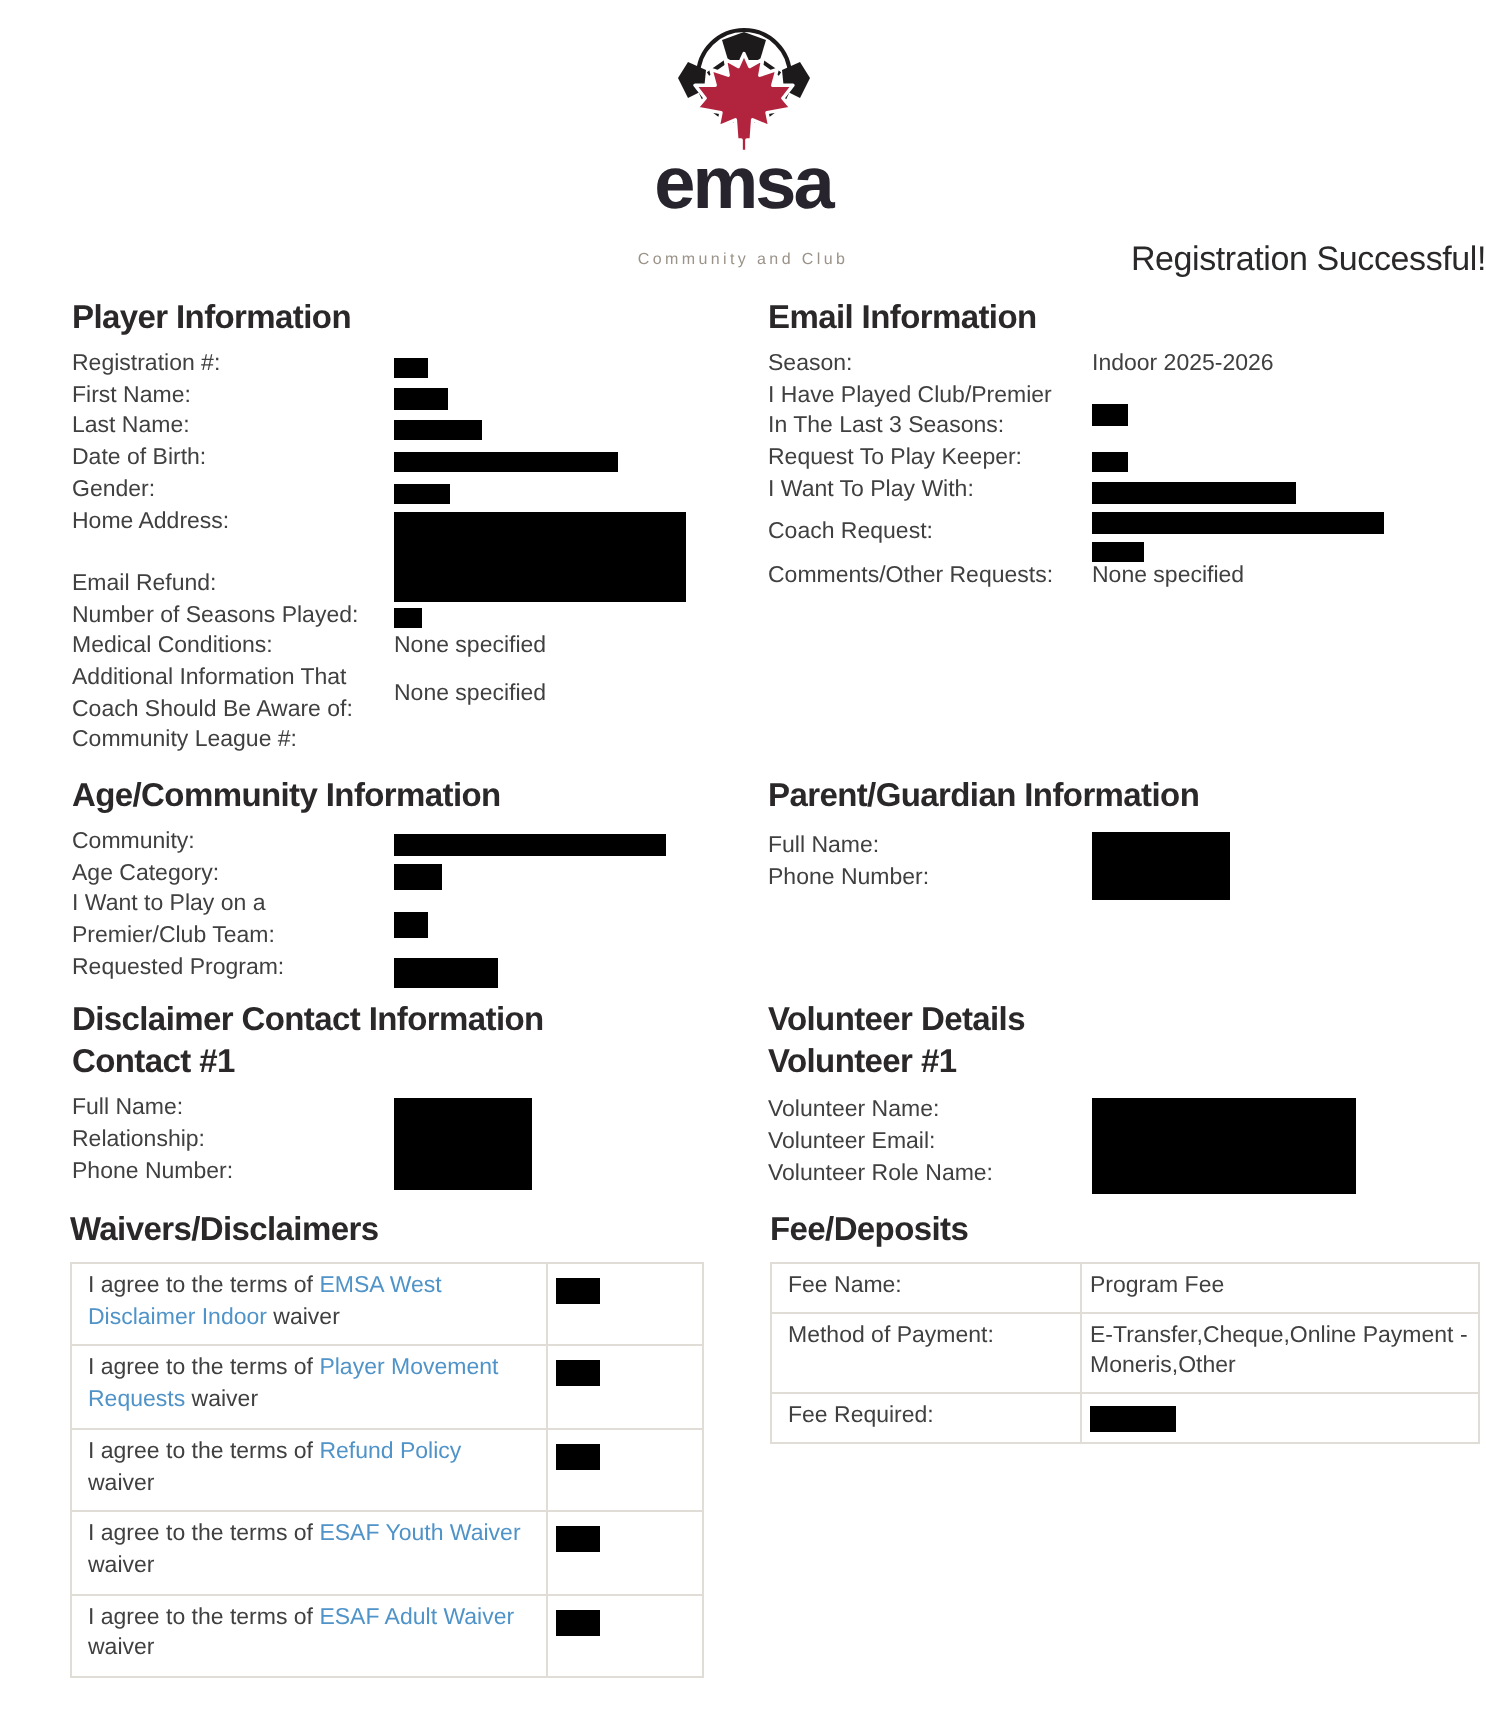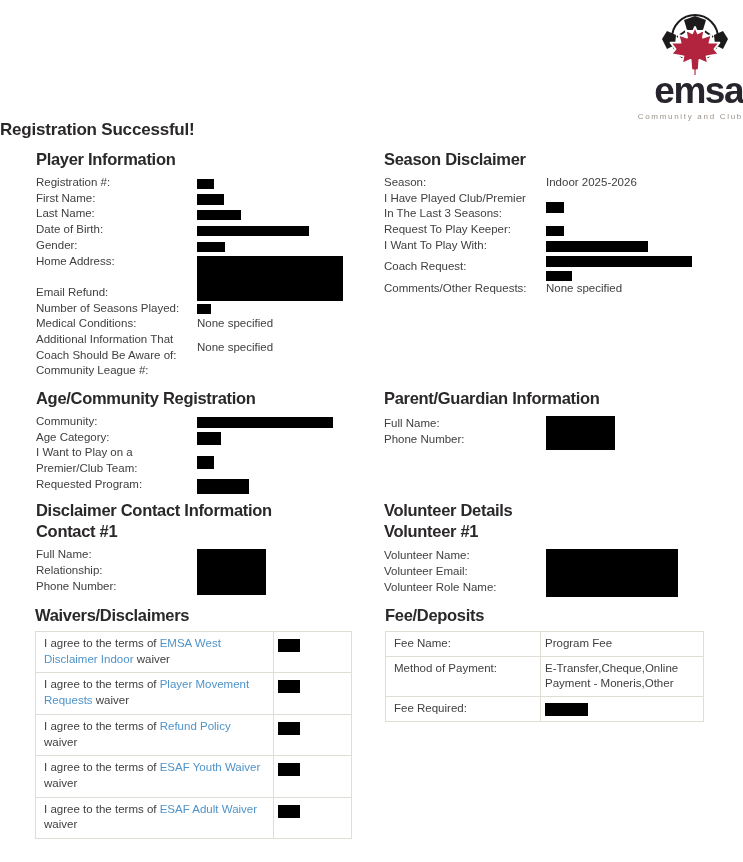--- a/index.html
+++ b/index.html
@@ -1,43 +1,43 @@
 <!DOCTYPE html>
 <html><head>
 <meta charset="utf-8">
 <style>
   *{box-sizing:border-box;margin:0;padding:0}
   html,body{background:#ffffff}
   body{font-family:"Liberation Sans","DejaVu Sans",sans-serif;}
   .page{position:relative;width:743px;height:862px;background:#fff;overflow:hidden;color:#404040}
 
   
-  .logo{position:absolute;top:12px;left:0;width:100%;text-align:right;line-height:1}
+  .logo{position:absolute;top:12px;left:0;width:100%;text-align:center;line-height:1}
   .brand{font-size:37px;font-weight:bold;color:#28242d;letter-spacing:-1.5px;margin-top:-9px}
-  .tagline{font-size:8px;color:#9b9389;letter-spacing:1.7px;margin-top:4px}
-  .page-title{position:absolute;top:120px;left:0;width:100%;text-align:left;
-    font-size:17px;font-weight:bold;color:#2b2829;letter-spacing:-0.2px}
+  .tagline{font-size:8px;color:#9b9389;letter-spacing:1.7px;margin-top:16px}
+  .page-title{position:absolute;top:120px;left:0;width:100%;text-align:right;
+    font-size:17px;font-weight:normal;color:#2b2829;letter-spacing:-0.2px}
 
   
   .sec{position:absolute;width:335px;font-size:11.5px;line-height:15.7px;color:#404040}
   .sec h2{font-size:16.5px;font-weight:bold;color:#2b2829;line-height:21px;margin-bottom:5px;letter-spacing:-0.3px}
   .row{display:flex;align-items:center}
   .lbl{flex:0 0 161px}
   .sec.right .lbl{flex:0 0 162px}
   .val{flex:1 1 auto;min-width:0}
   .redact{background:#000;display:block;margin-top:2px}
   .redact + .redact{margin-top:4px}
 
   
   table{border-collapse:collapse;color:#404040}
   td{border:1px solid #e0dcd6;vertical-align:top;font-size:11.5px;line-height:15.7px}
   .wtable{width:317px;table-layout:fixed}
   .wtable td.txt{width:238px;padding:4px 8px 5px 8px}
   .wtable td.chk{padding:5px 0 0 4px}
-  .ftable{width:319px;table-layout:fixed}
+  .ftable{width:355px;table-layout:fixed}
   .ftable td.fl{width:155px;padding:4px 8px}
   .ftable td.fv{padding:4px 4px}
   a{color:#4f93c8;text-decoration:none;cursor:pointer}
 
   #sec-player{left:36px;top:149px}
   #sec-season{left:384px;top:149px}
   #sec-age{left:36px;top:388px}
   #sec-parent{left:384px;top:388px}
   #sec-emergency{left:36px;top:500px}
   #sec-volunteer{left:384px;top:500px}
@@ -143,21 +143,21 @@
         <div class="row">
           <div class="lbl">
             <div>Community League #:</div>
           </div>
           <div class="val"></div>
         </div>
       </div>
   </section>
 
   <section class="sec right" id="sec-season">
-    <h2>Season Disclaimer</h2>
+    <h2>Email Information</h2>
     <div class="rows">
         <div class="row">
           <div class="lbl">
             <div>Season:</div>
           </div>
           <div class="val">Indoor 2025-2026</div>
         </div>
         <div class="row">
           <div class="lbl">
             <div>I Have Played Club/Premier</div>
@@ -195,21 +195,21 @@
         <div class="row">
           <div class="lbl">
             <div>Comments/Other Requests:</div>
           </div>
           <div class="val">None specified</div>
         </div>
       </div>
   </section>
 
   <section class="sec" id="sec-age">
-    <h2>Age/Community Registration</h2>
+    <h2>Age/Community Information</h2>
     <div class="rows">
         <div class="row">
           <div class="lbl">
             <div>Community:</div>
           </div>
           <div class="val">
             <span class="redact" style="width: 136px; height: 11px;"></span>
           </div>
         </div>
         <div class="row">

